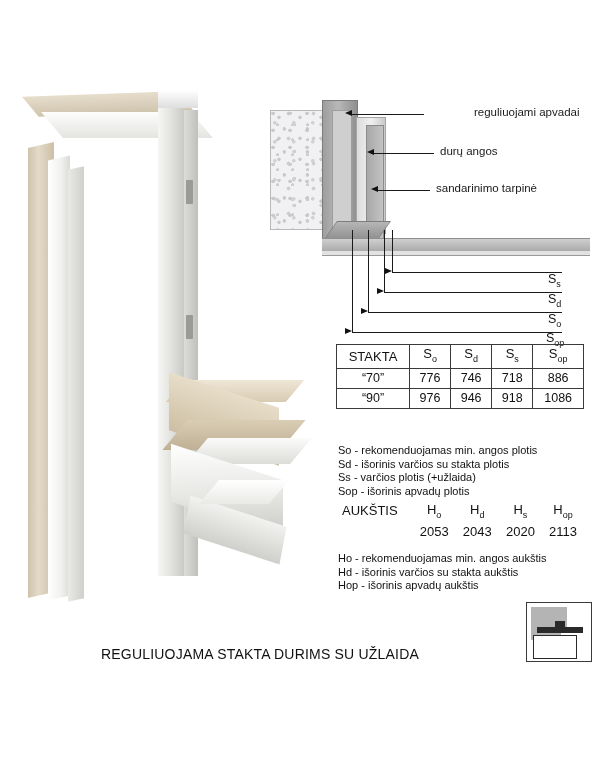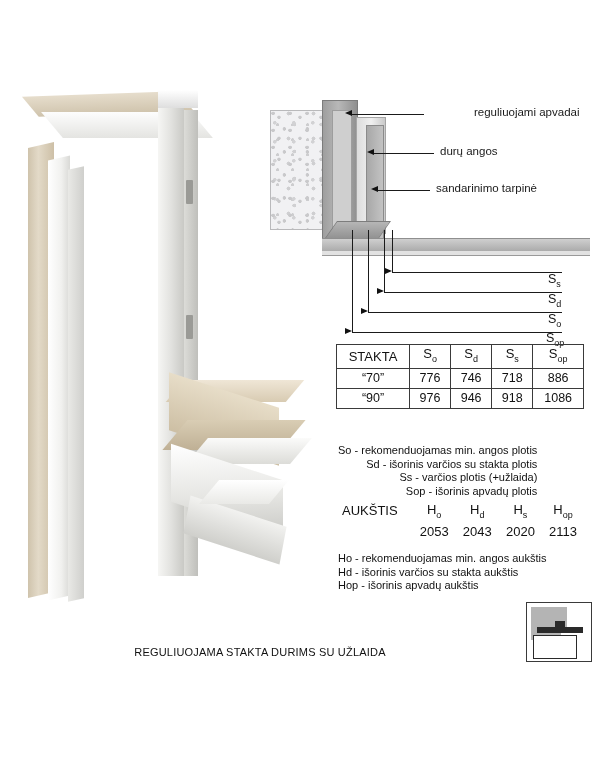--- a/index.html
+++ b/index.html
@@ -216,21 +216,21 @@
   table.spec td.rowlab { width: 64px; }
 
   .legend {
     position: absolute;
     left: 338px;
     font-size: 11px;
     line-height: 13.5px;
     color: #111;
     white-space: nowrap;
   }
-  .legend.l1 { top: 444px; text-align: right; }
+  .legend.l1 { top: 444px; }
   .legend.l2 { top: 552px; }
 
   .tbl-wrap2 {
     position: absolute;
     left: 336px;
     top: 500px;
     width: 248px;
   }
   table.spec2 {
     border-collapse: collapse;
@@ -244,21 +244,21 @@
     font-weight: normal;
     height: 19px;
   }
   table.spec2 th.lead { text-align: left; padding-left: 6px; }
   table.spec2 th sub { font-size: 9px; }
 
   .caption {
     position: absolute;
     left: 0; top: 646px; width: 520px;
     text-align: center;
-    font-size: 11px;
+    font-size: 14px;
     letter-spacing: 0.2px;
     color: #111;
   }
 
   .icon-box {
     position: absolute;
     left: 526px; top: 602px;
     width: 64px; height: 58px;
     border: 1px solid #3a3a3a;
     background: #ffffff;

